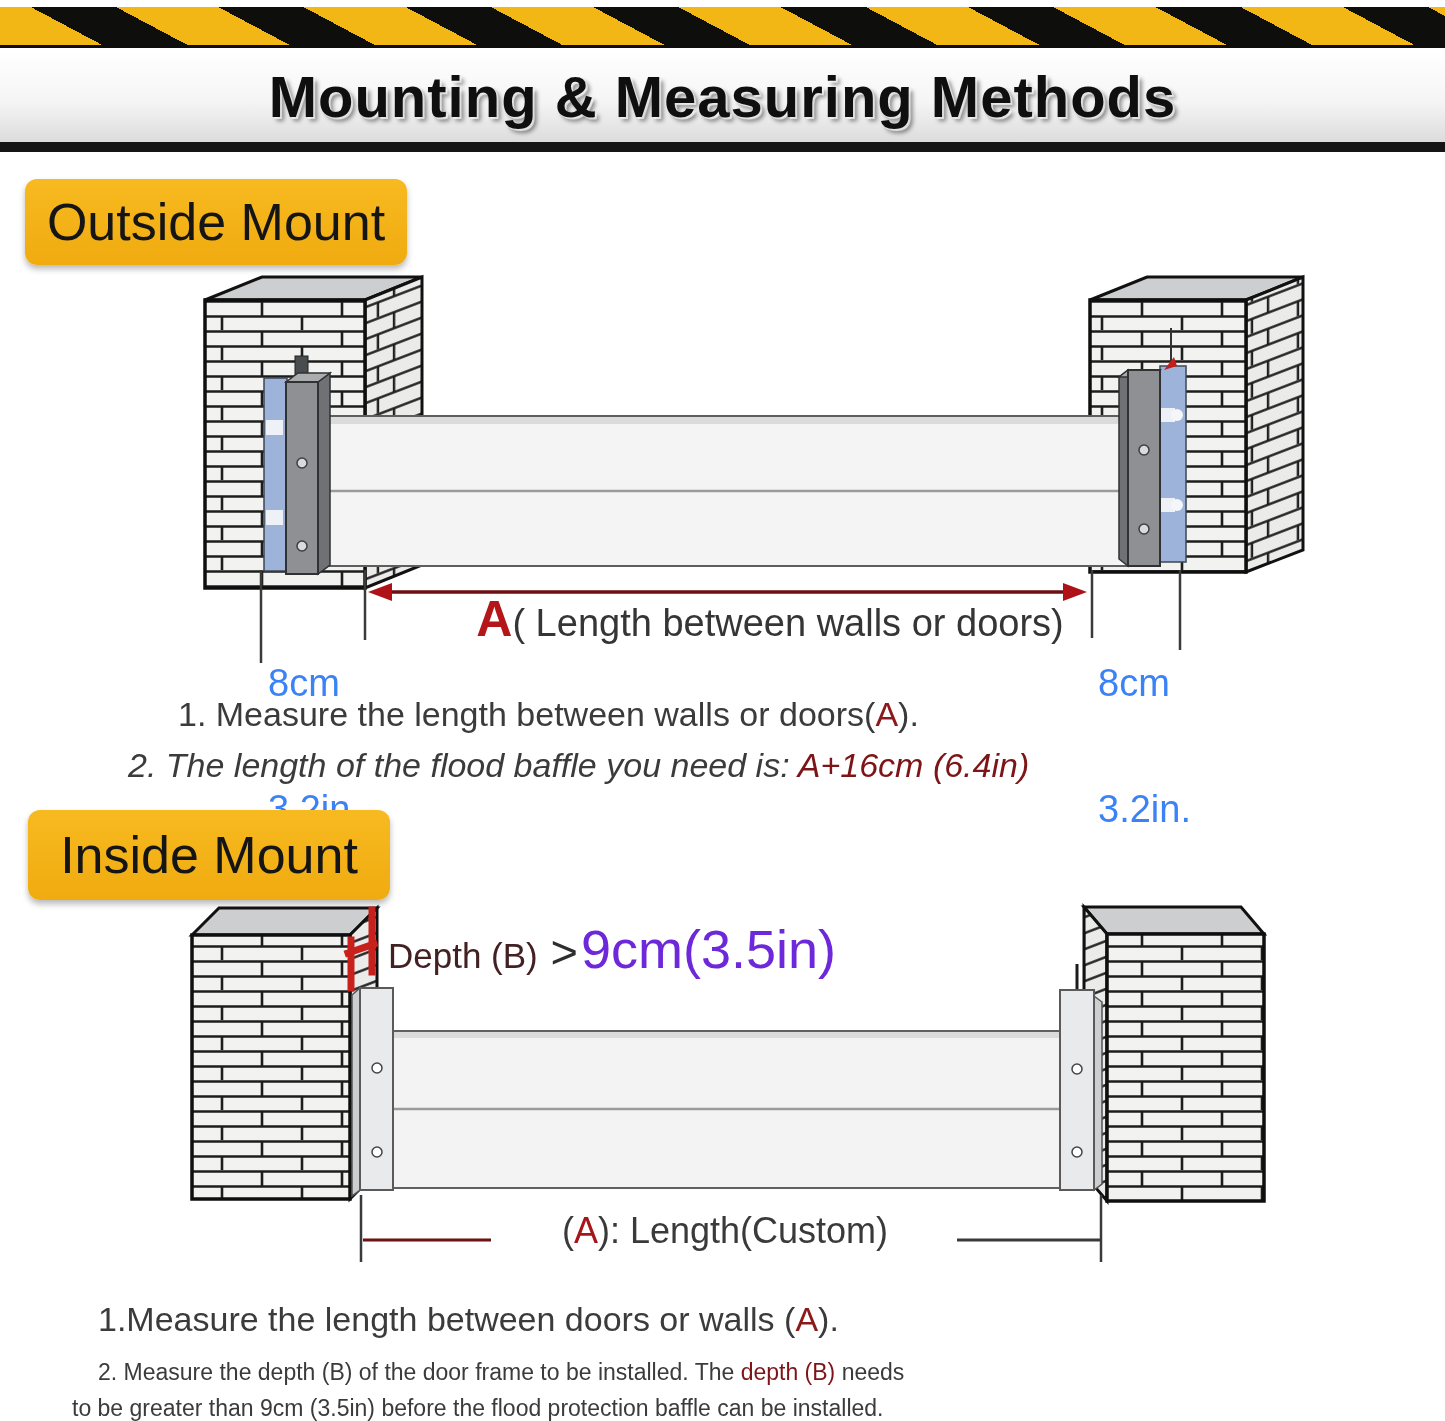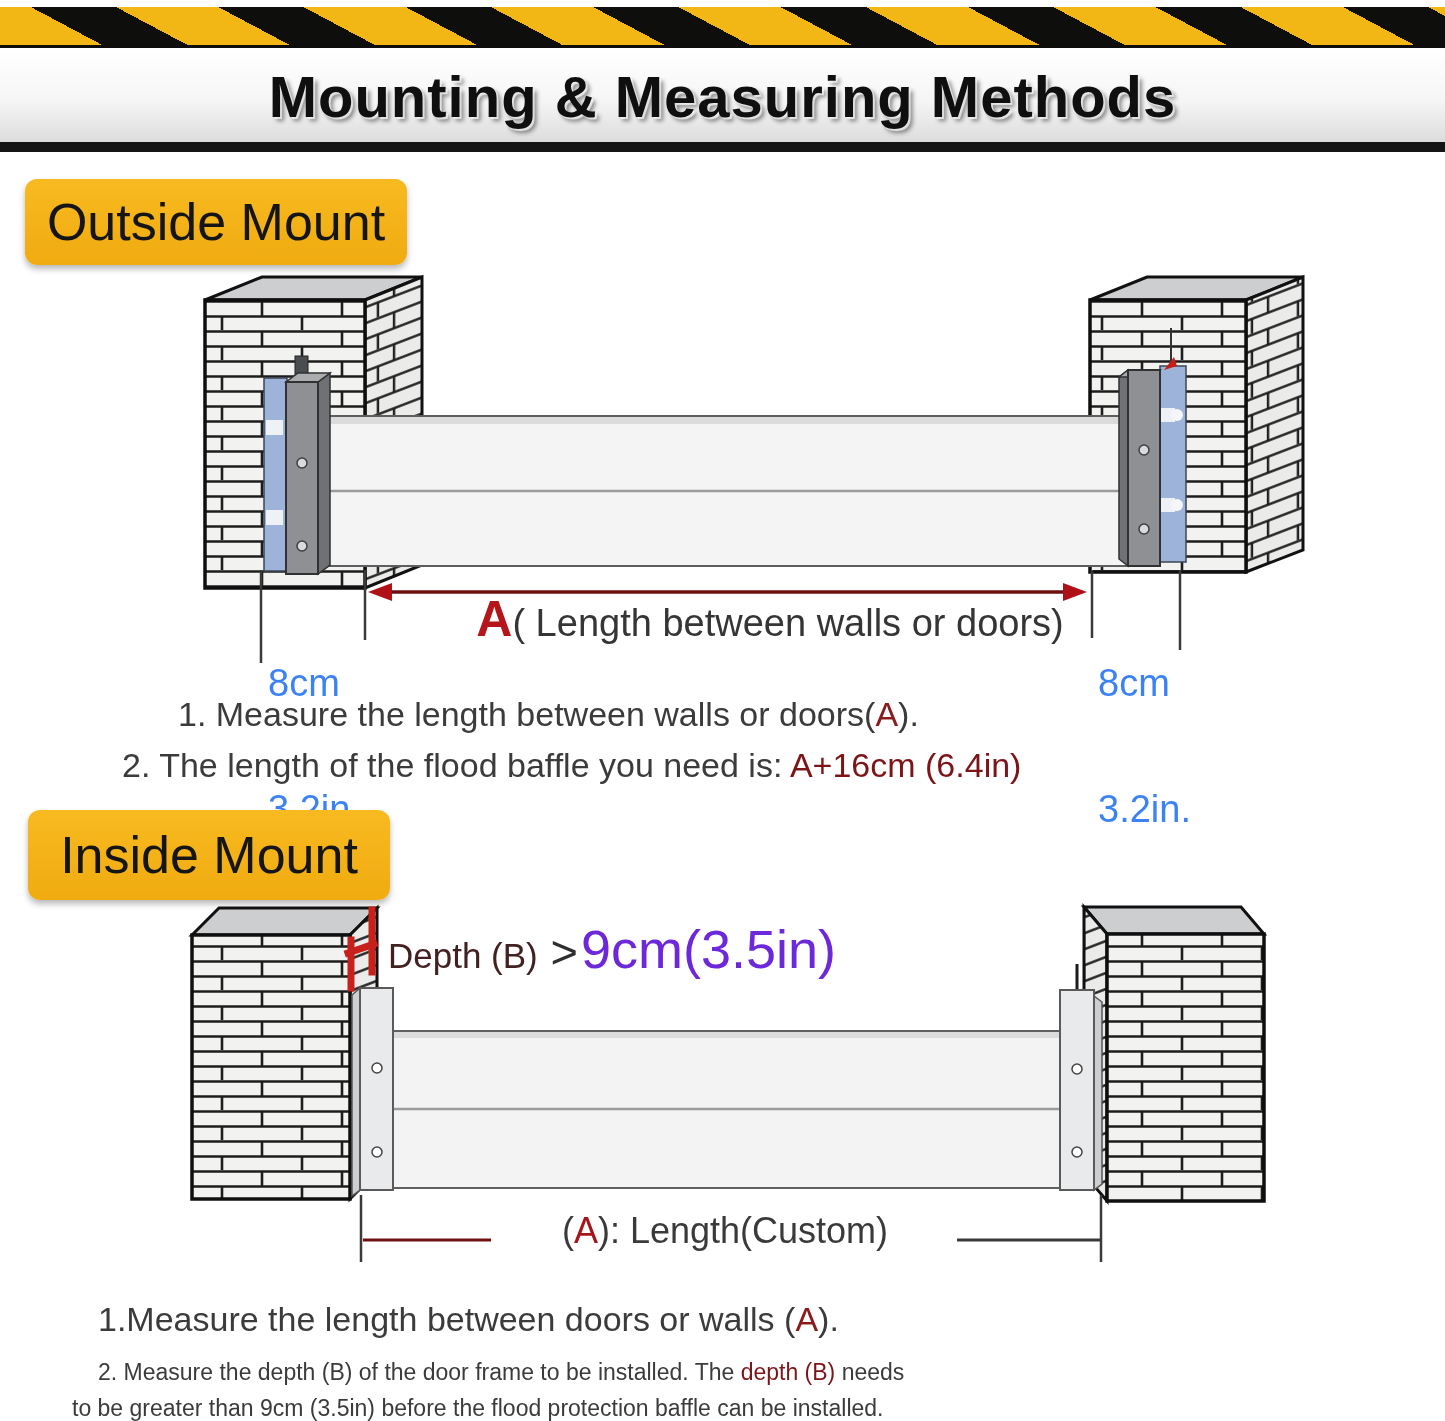--- a/index.html
+++ b/index.html
@@ -56,21 +56,21 @@
   .depth-gt { font-size:47px; color:#2e2e2e; margin:0 3px; }
   .depth-v  { font-size:54px; color:#6d28d9; }
 
   .len-label { left:510px; top:310px; width:430px; text-align:center; font-size:36px; color:#3a3a3a; }
   .len-a { color:#a5161b; }
 
   
   .instr { position:absolute; font-size:34px; color:#3b3b3b; white-space:pre-wrap; }
   .instr span { white-space:pre-wrap; }
   .o-step1 { left:130px; top:695px;margin-left:48px; }
-  .o-step2 { left:122px; top:746px; }
+  .o-step2 { left:128px; top:746px;font-style:italic; }
   .i-step1 { left:98px;  top:1288px;margin-top:12px; }
   .i-step2 { left:72px;  top:1342px; width:1365px; font-size:23px; line-height:36px; text-indent:26px;margin-top:12px; }
   .red-inline    { color:#8a1a1c; }
   .maroon-inline { color:#7d1417; }
 </style>
 </head>
 <body>
 
 <div class="page">
 

